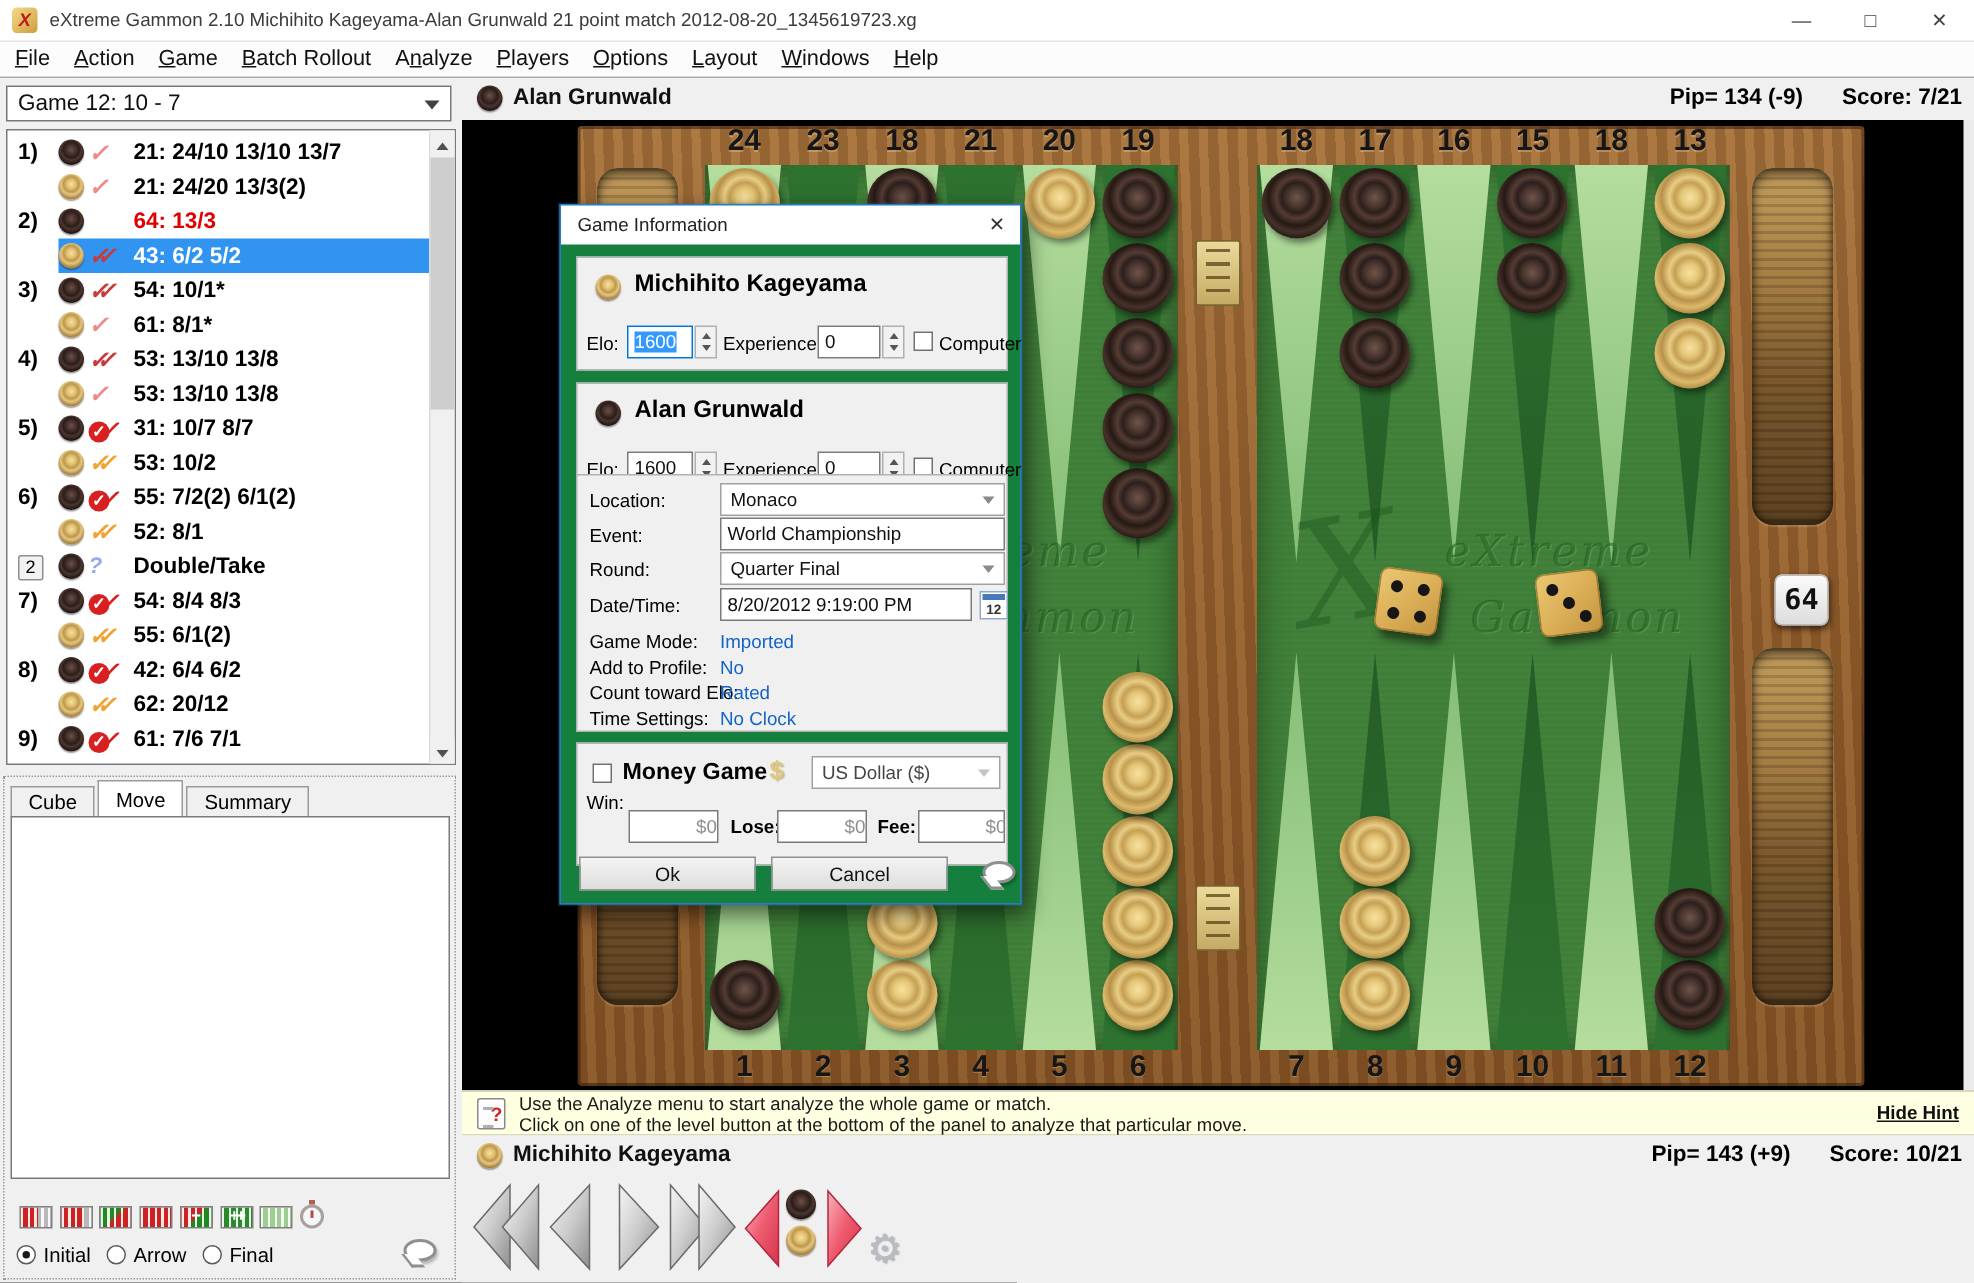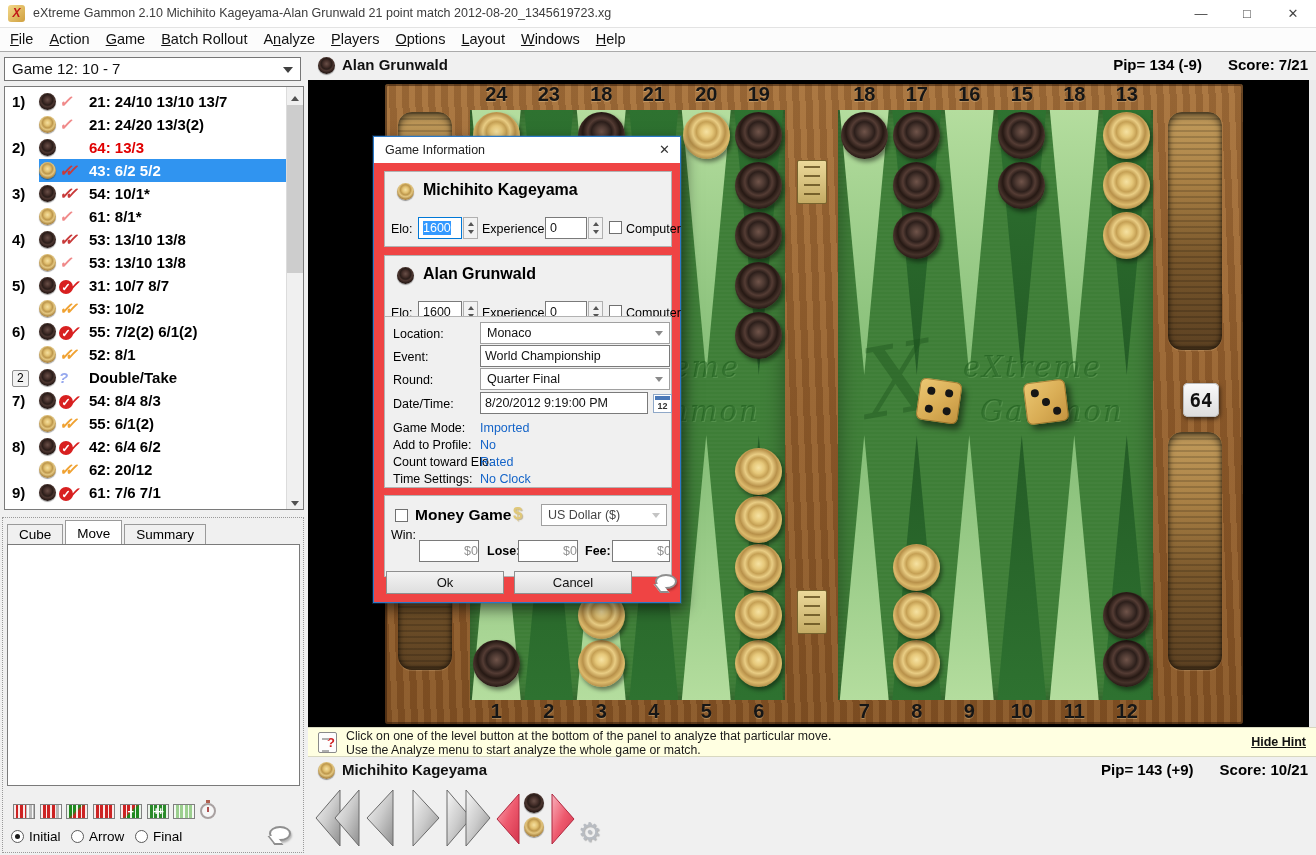--- a/index.html
+++ b/index.html
@@ -122,21 +122,21 @@
   .hinge { position:absolute; left:489px; width:30px; height:44px; background:linear-gradient(180deg,#ecd99a,#c4ab64); border:1px solid #77632e; border-radius:2px; }
   .hinge::before { content:""; position:absolute; left:6px; right:6px; top:5px; bottom:5px; background:repeating-linear-gradient(180deg, rgba(88,68,20,.75) 0 2px, transparent 2px 9px); }
   .die { position:absolute; width:42px; height:42px; border-radius:6px; background:linear-gradient(135deg,#ecc873 0%,#d9ad55 55%,#c2933f 100%); box-shadow:inset 0 0 0 1px rgba(110,75,15,.55), 4px 5px 6px rgba(0,0,0,.5); }
   .pip { position:absolute; width:8px; height:8px; border-radius:50%; background:#161616; }
   .cube { position:absolute; width:36px; height:34px; border-radius:5px; background:linear-gradient(180deg,#fbfbfb,#dcdcdc); box-shadow:1px 2px 4px rgba(0,0,0,.6), inset 0 0 0 1px #bbb; text-align:center; font-size:19px; font-weight:bold; color:#111; line-height:34px; font-family:"DejaVu Sans Mono", monospace; }
   .wm { position:absolute; font-family:"DejaVu Serif", serif; font-style:italic; font-size:29px; color:rgba(22,85,22,.5); letter-spacing:2px; text-shadow:1px 1px 0 rgba(180,230,160,.18); }
   .xlogo { position:absolute; font-family:"DejaVu Serif", serif; font-style:italic; font-size:96px; color:rgba(25,80,25,.38); transform:rotate(-10deg); line-height:1; }
   .edgestrip { position:absolute; right:0; top:0; width:7px; height:100%; background:#ececec; }
 
   
-  .dialog { position:absolute; left:373px; top:136px; width:308px; height:467px; background:#ef4444; border:1px solid #2b79c8; box-shadow:0 0 0 1px rgba(43,121,200,.25), 4px 6px 14px rgba(0,0,0,.55); z-index:20; }
+  .dialog { position:absolute; left:373px; top:136px; width:308px; height:467px; background:#15803d; border:1px solid #2b79c8; box-shadow:0 0 0 1px rgba(43,121,200,.25), 4px 6px 14px rgba(0,0,0,.55); z-index:20; }
   .dlg-title { position:absolute; left:0; top:0; right:0; height:26px; background:#fff; }
   .dlg-title-text { position:absolute; left:11px; top:6px; font-size:12.5px; color:#222; }
   .dlg-close { position:absolute; right:10px; top:5px; font-size:13px; color:#333; }
   .pgroup { position:absolute; left:10px; width:288px; height:76px; border:1px solid #b2b2b2; background:#f0f0f0; }
   .pg-chk { position:absolute; left:12px; top:11px; }
   .pg-name { position:absolute; left:38px; top:9px; font-size:16px; font-weight:bold; color:#000; }
   .dlab { font-size:12.5px; color:#000; position:absolute; }
   .inp { position:absolute; height:22px; border:1px solid #7a7a7a; background:#fff; font-size:12.5px; line-height:20px; padding:0 4px; color:#111; white-space:nowrap; overflow:hidden; }
   .inp.graytext { color:#909090;padding-left:44px; }
   .inp.selfocus { border:1px solid #0078d7; }
@@ -478,22 +478,22 @@
         <span class="pip" style="left: 17px; top: 17px;"></span>
         <span class="pip" style="left: 27px; top: 27px;"></span>
       </div>
       <div class="cube" style="left: 875px; top: 303px;">64</div>
       <div class="edgestrip"></div>
     </div>
 
   <div class="hintbar">
     <span class="hint-icon"></span>
     <div class="hint-lines">
+      <div>Use the Analyze menu to start analyze the whole game or match.</div>
       <div>Click on one of the level button at the bottom of the panel to analyze that particular move.</div>
-      <div>Use the Analyze menu to start analyze the whole game or match.</div>
     </div>
     <a class="hidehint">Hide Hint</a>
   </div>
 
   <div class="botbar">
     <span class="chk-ico gold pchk"></span>
     <span class="pname">Michihito Kageyama</span>
     <span class="pstats">
       <span>Pip= 143 (+9)</span>
       <span>Score: 10/21</span>

